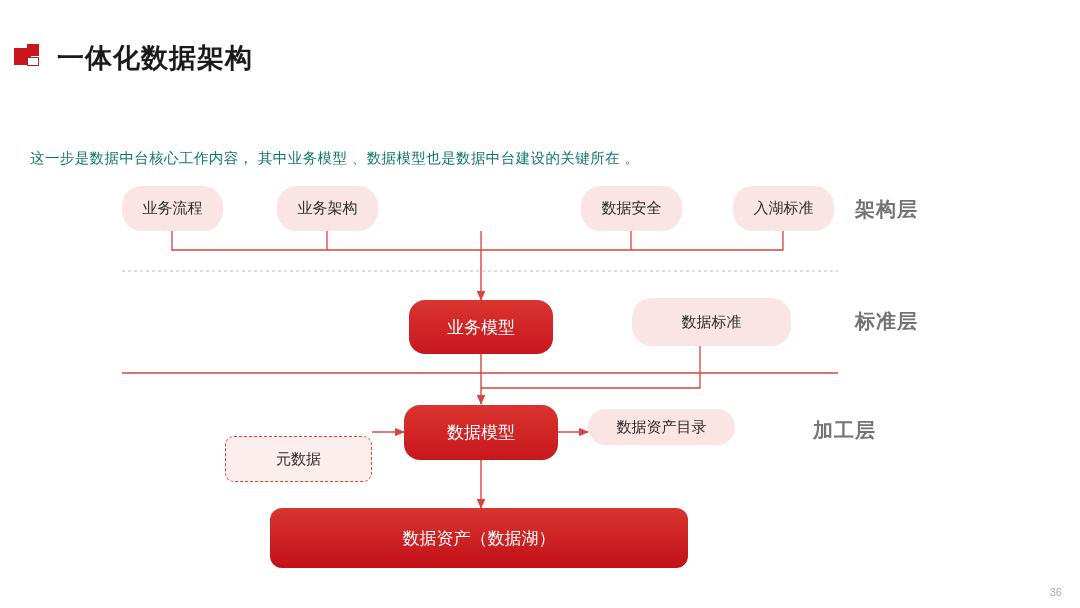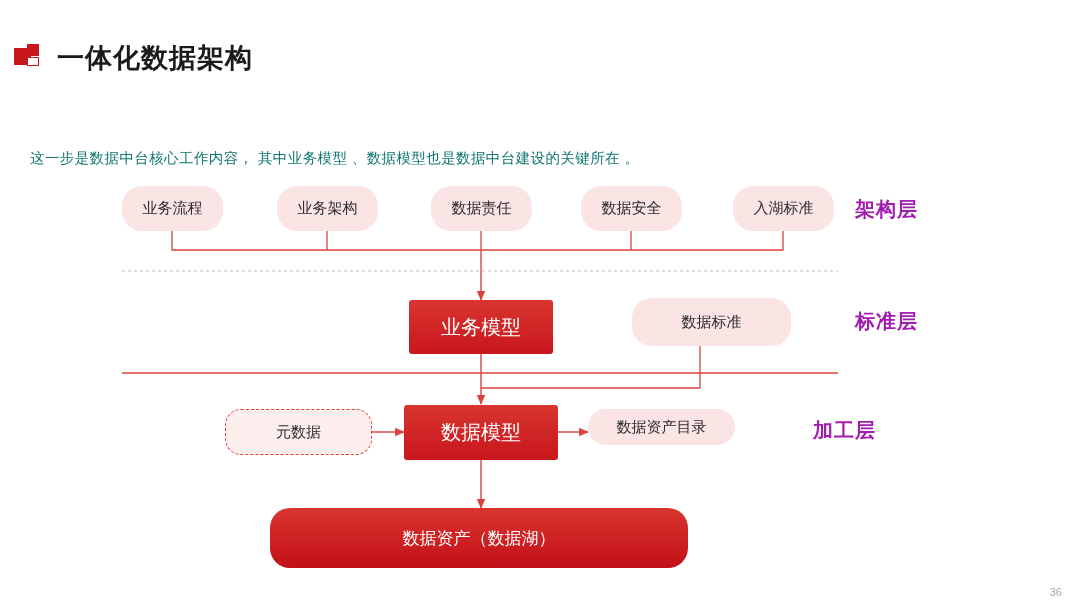--- a/index.html
+++ b/index.html
@@ -98,42 +98,43 @@
     white-space: nowrap;
   }
   .node.lite {
     background: #fbe4e4;
     color: #2b2b2b;
     border-radius: 20px;
   }
   .node.solid {
     background: linear-gradient(180deg, #d9352f 0%, #c8161d 100%);
     color: #ffffff;
-    border-radius: 3px;
-    font-size: 20px;
+    border-radius: 16px;
+    font-size: 17px;
   }
   .node.dash {
     background: #fdeeee;
     color: #2b2b2b;
     border: 1.4px dashed #d9433c;
-    border-radius: 16px;
+    border-radius: 9px;
+    margin-top: 27px;
   }
   .node.big {
     background: linear-gradient(180deg, #d9352f 0%, #c21018 100%);
     color: #ffffff;
-    border-radius: 20px;
+    border-radius: 12px;
     font-size: 17px;
   }
 
   
   .layer-label {
     position: absolute;
     font-size: 20px;
     font-weight: bold;
-    color: #a21caf;
+    color: #737373;
     white-space: nowrap;
     letter-spacing: 1px;
   }
   .layer-label.wide {
     font-size: 20px;
   }
 
   .page-num {
     position: absolute;
     right: 18px;
@@ -182,21 +183,20 @@
 
       <path d="M372,292 L404,292" fill="none" stroke="#d9433c" stroke-width="1.4" marker-end="url(#arrow)"></path>
 
       <path d="M558,292 L588,292" fill="none" stroke="#d9433c" stroke-width="1.4" marker-end="url(#arrow)"></path>
 
       <path d="M481,320 L481,368" fill="none" stroke="#d9433c" stroke-width="1.4" marker-end="url(#arrow)"></path>
     </svg>
 
     <div class="node lite" style="left:122px; top:46px; width:101px; height:45px;">业务流程</div>
     <div class="node lite" style="left:277px; top:46px; width:101px; height:45px;">业务架构</div>
-    <div class="node lite" style="left:431px; top:46px; width:101px; height:45px;">数据责任</div>
     <div class="node lite" style="left:581px; top:46px; width:101px; height:45px;">数据安全</div>
     <div class="node lite" style="left:733px; top:46px; width:101px; height:45px;">入湖标准</div>
 
     <div class="layer-label" style="left:855px; top:56px;">架构层</div>
 
     <div class="node solid" style="left:409px; top:160px; width:144px; height:54px;">业务模型</div>
     <div class="node lite" style="left:632px; top:158px; width:159px; height:48px;">数据标准</div>
 
     <div class="layer-label" style="left:855px; top:168px;">标准层</div>
 

